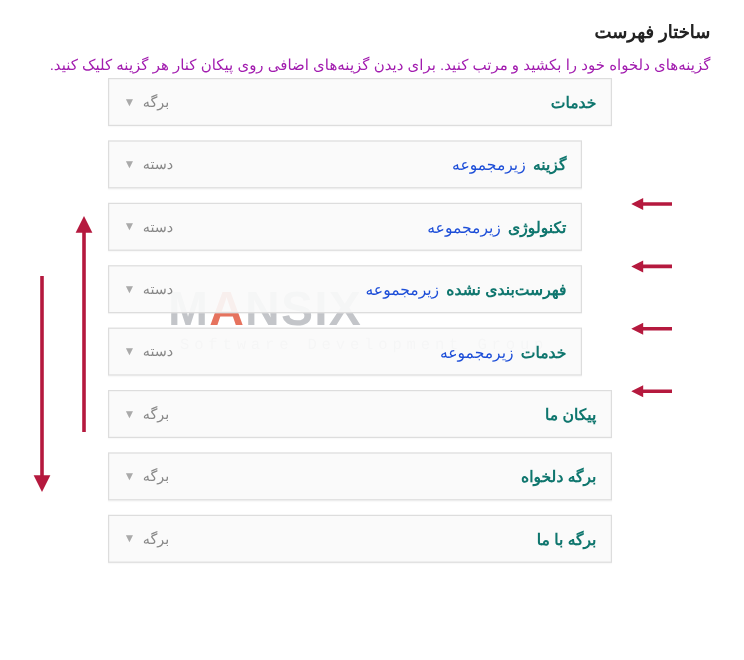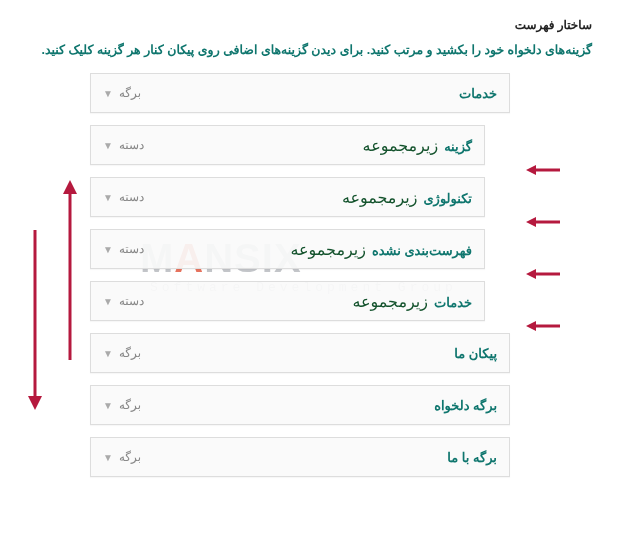--- a/index.html
+++ b/index.html
@@ -8,32 +8,31 @@
     height: 550px;
     font-family: Tahoma, Arial, sans-serif;
     font-size: 13px;
     color: #333;
     background: #fff;
     position: relative;
     direction: rtl;
     padding: 18px 20px 0 0;
   }
   .heading {
-    font-size: 12px;
+    font-size: 15px;
     font-weight: bold;
     color: #222;
     margin-bottom: 10px;
     margin-right: 8px;
   }
   .desc {
     font-size: 12.5px;
-    color: #0f766e;
-    margin-bottom: 16px;
+    color: #a21caf;
+    margin-bottom: 4px;
     margin-right: 8px;
-    font-weight: bold;
   }
   .menu-list {
     position: relative;
   }
   .menu-item {
     background: #fafafa;
     border: 1px solid #ddd;
     height: 40px;
     margin-bottom: 12px;
     display: flex;
@@ -55,22 +54,22 @@
     display: flex;
     align-items: baseline;
     gap: 6px;
     font-size: 13px;
   }
   .item-title {
     font-weight: bold;
     color: #0f766e;
   }
   .item-sub {
-    color: #14532d;
-    font-size: 16px;
+    color: #1d4ed8;
+    font-size: 13px;
   }
   .item-type {
     display: flex;
     align-items: center;
     gap: 6px;
     color: #888;
     font-size: 12px;
   }
   .chev {
     color: #aaa;

